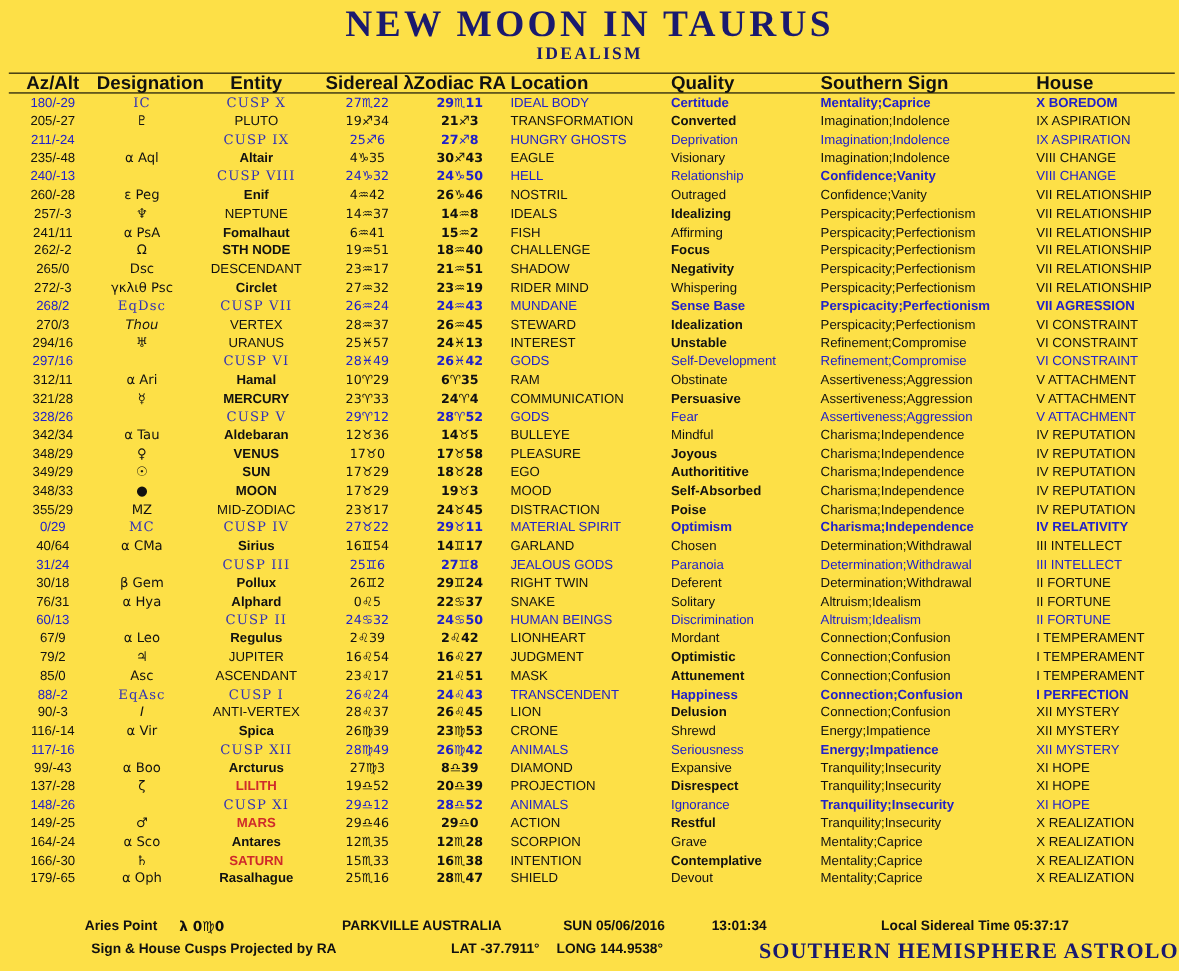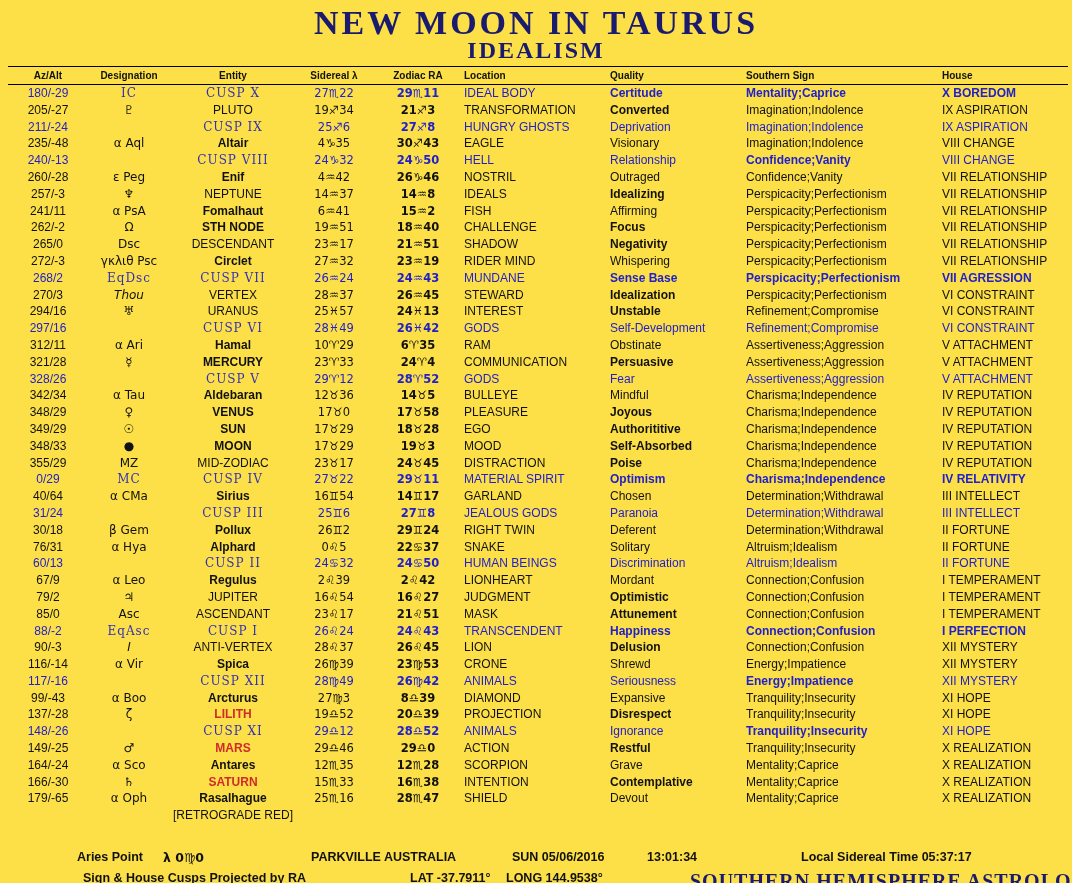--- a/index.html
+++ b/index.html
@@ -1,45 +1,45 @@
 <!DOCTYPE html>
 <html style="--navy: #1a1a6e; --blue: #2121c9; --cuspblue: #3232b6; --red: #cf2b2b;"><head>
 <meta charset="utf-8">
 <style>
   html,body{margin:0;padding:0;background:#fff;}
   .page{position:relative;width:1072px;height:883px;background:#fde047;overflow:hidden;
         font-family:"Liberation Sans",sans-serif;color:#111;}
   .title{margin-top:6px;text-align:center;font-family:"Liberation Serif",serif;
          font-size:34px;letter-spacing:3px;color:var(--navy);font-weight:600;line-height:34px;}
-  .subtitle{text-align:center;font-family:"Liberation Serif",serif;font-size:24px;
+  .subtitle{text-align:center;font-family:"Liberation Serif",serif;font-size:16px;
             letter-spacing:2px;color:var(--navy);font-weight:700;line-height:18px;margin-top:1px;}
   .tablewrap{position:absolute;left:8px;right:4px;top:66px;}
   .thead{display:grid;grid-template-columns:80px 82px 126px 76px 92px 146px 136px 196px 1fr;
          border-top:1.5px solid #000;border-bottom:1.5px solid #000;
-         font-weight:bold;font-size:10px;line-height:17px;}
+         font-weight:bold;font-size:17px;line-height:17px;}
   .thead .hc{white-space:nowrap;}
   .tbody{font-size:12px;}
   .row{display:grid;grid-template-columns:80px 82px 126px 76px 92px 146px 136px 196px 1fr;
        line-height:16.8px;height:16.8px;white-space:nowrap;}
   .c{overflow:visible;}
   .ca{text-align:center;}
   .cd{text-align:center;font-family:"DejaVu Sans",sans-serif;font-size:12px;}
   .ce{text-align:center;}
   .cs,.cr{text-align:center;font-family:"DejaVu Sans",sans-serif;font-size:11.5px;}
   .cr{font-weight:bold;}
   .blue{color:var(--blue);}
   .cuspfont{font-family:"DejaVu Serif",serif;color:var(--cuspblue);letter-spacing:1px;font-size:12px;}
   .cuspbold{font-weight:normal;}
   .redbold{color:var(--red);font-weight:bold;}
   .star{font-weight:bold;}
   .it{font-style:italic;font-weight:normal;}
   .b{font-weight:bold;}
   .footer{position:absolute;left:0;top:832px;width:1072px;height:48px;
           font-size:12.5px;font-weight:bold;}
-  .footer span{position:absolute;white-space:nowrap;margin-top:16px;}
+  .footer span{position:absolute;white-space:nowrap;}
   .brand{font-family:"Liberation Serif",serif;color:var(--navy);font-size:20px;
          letter-spacing:1px;font-weight:bold;}
 </style>
 </head>
 <body>
 
 <div class="page">
   <div class="title">NEW MOON IN TAURUS</div>
   <div class="subtitle">IDEALISM</div>
 
@@ -522,31 +522,20 @@
           <div class="c ca">179/-65</div>
           <div class="c cd ">α Oph</div>
           <div class="c ce star">Rasalhague</div>
           <div class="c cs">25♏16</div>
           <div class="c cr">28♏47</div>
           <div class="c">SHIELD</div>
           <div class="c">Devout</div>
           <div class="c">Mentality;Caprice</div>
           <div class="c">X REALIZATION</div>
         </div>
-        <div class="row">
-          <div class="c ca"></div>
-          <div class="c cd "></div>
-          <div class="c ce red">[RETROGRADE RED]</div>
-          <div class="c cs"></div>
-          <div class="c cr"></div>
-          <div class="c"></div>
-          <div class="c"></div>
-          <div class="c"></div>
-          <div class="c"></div>
-        </div>
       </div>
   </div>
 
   <div class="footer">
     <span style="left:77px;top:2px">Aries Point</span>
     <span style="left:163px;top:2px;font-family:'DejaVu Sans',sans-serif">λ 0♍0</span>
     <span style="left:311px;top:2px">PARKVILLE AUSTRALIA</span>
     <span style="left:512px;top:2px">SUN 05/06/2016</span>
     <span style="left:647px;top:2px">13:01:34</span>
     <span style="left:801px;top:2px">Local Sidereal Time 05:37:17</span>

